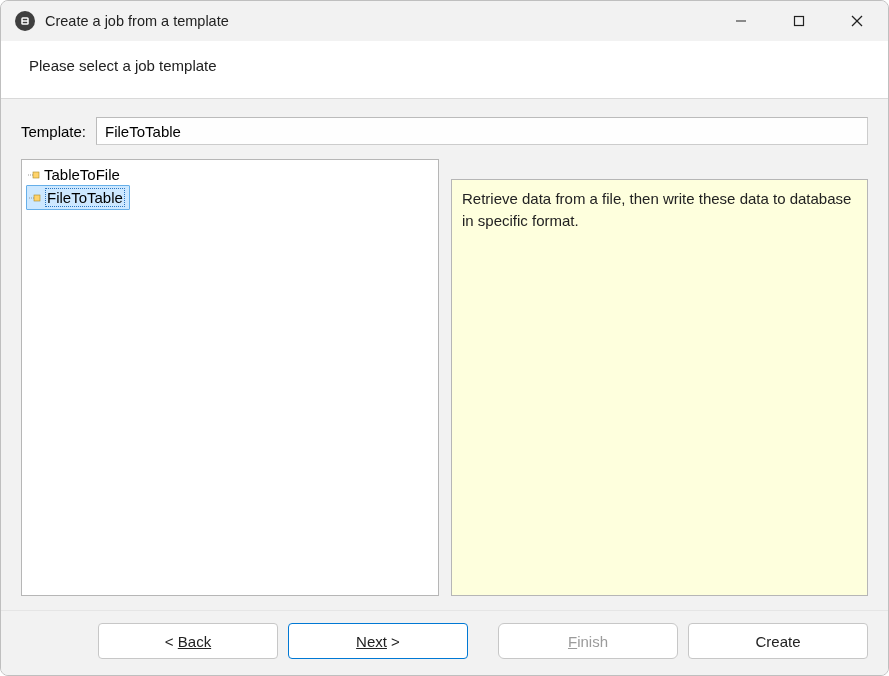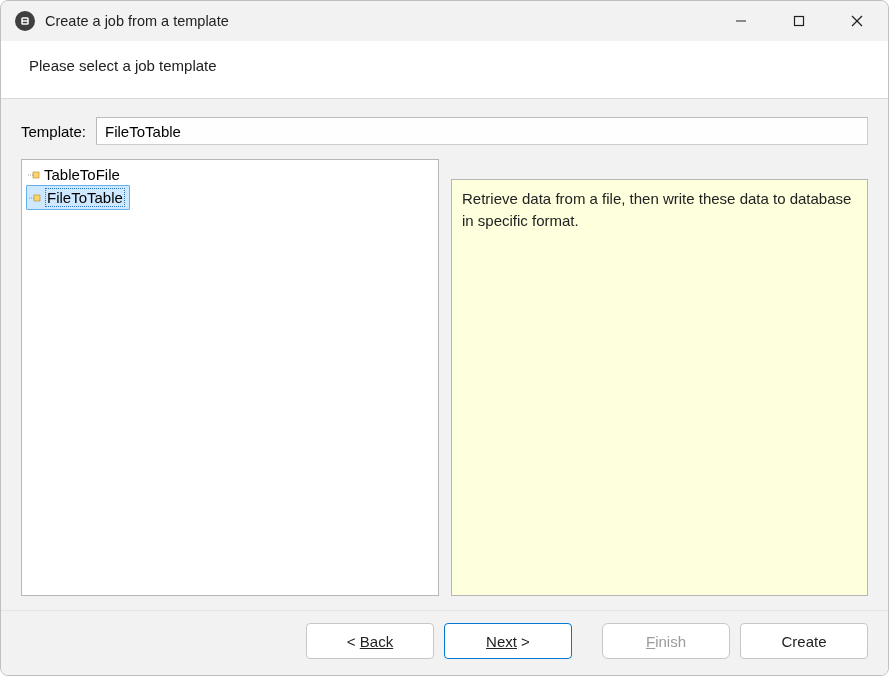--- a/index.html
+++ b/index.html
@@ -137,21 +137,21 @@
     .footer {
       background: #f2f2f2;
       border-top: 1px solid #e5e5e5;
       padding: 12px 20px 16px 20px;
       display: flex;
       justify-content: flex-end;
       gap: 10px;
     }
     .footer-gap { width: 10px; }
     .btn {
-      width: 128px;
+      width: 180px;
       height: 36px;
       border: 1px solid #c7c7c7;
       background: #fff;
       border-radius: 4px;
       font-size: 15px;
       font-family: inherit;
       color: #222;
       cursor: pointer;
     }
     .btn.primary { border: 1px solid #0078d4; }

